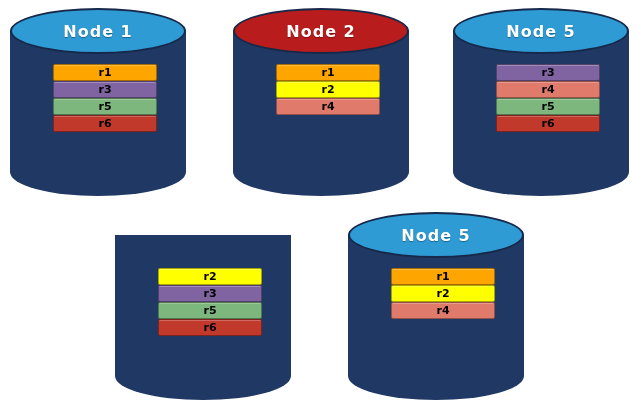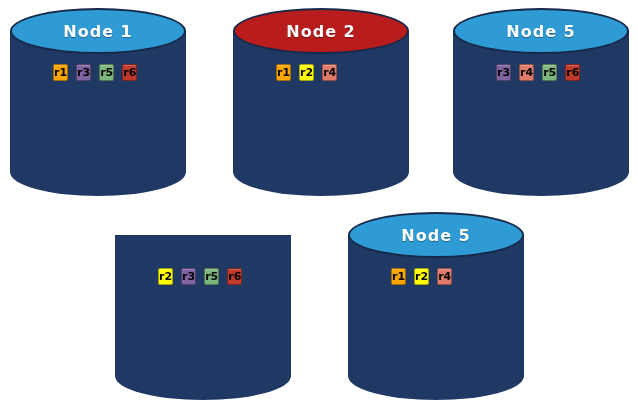--- a/index.html
+++ b/index.html
@@ -51,22 +51,22 @@
     letter-spacing: 1px;
     text-shadow: 0 1px 1px rgba(0,0,0,0.35);
     white-space: pre;
   }
   .rows {
     position: absolute;
     left: 43px;
     right: 29px;
     top: 56px;
     display: flex;
-    flex-direction: row;
-    gap: 8px;
+    flex-direction: column;
+    gap: 0;
     z-index: 3;
   }
   .row-bar {
     height: 17px;
     box-sizing: border-box;
     border: 1px solid rgba(0,0,0,0.35);
     border-radius: 2px;
     display: flex;
     align-items: center;
     justify-content: center;

